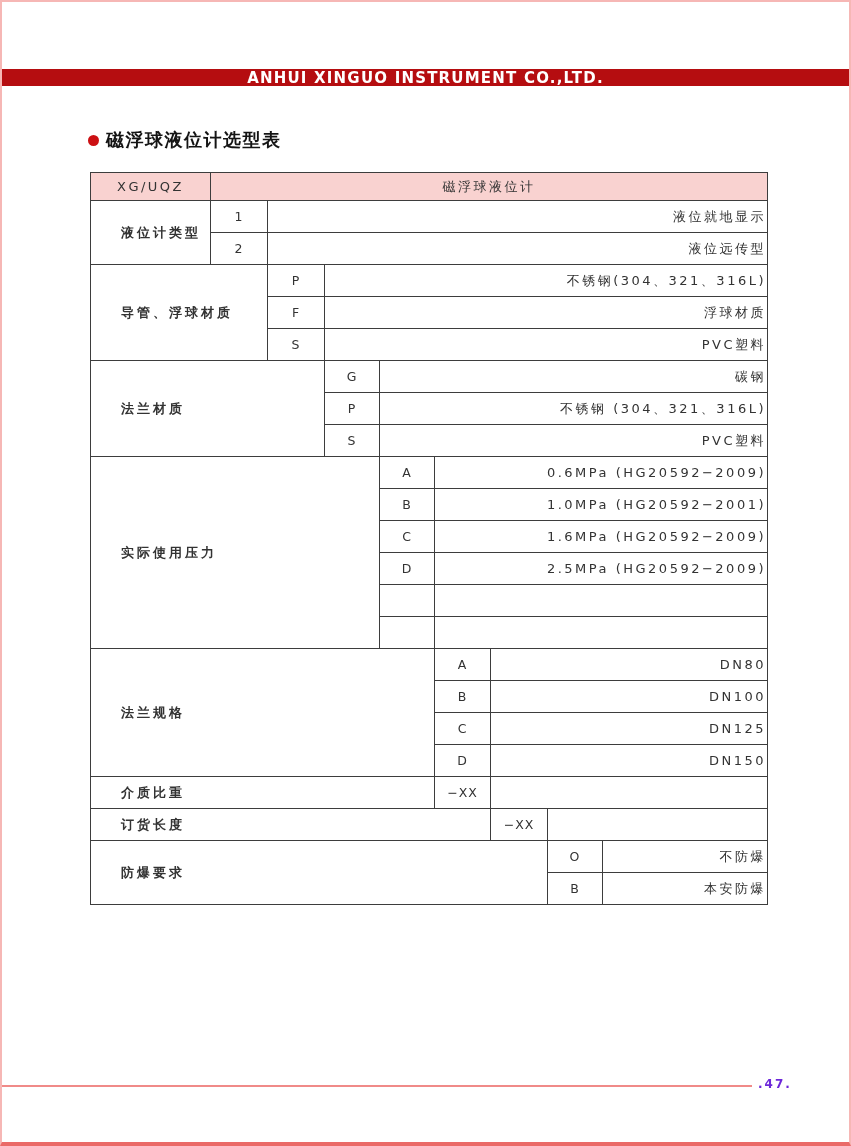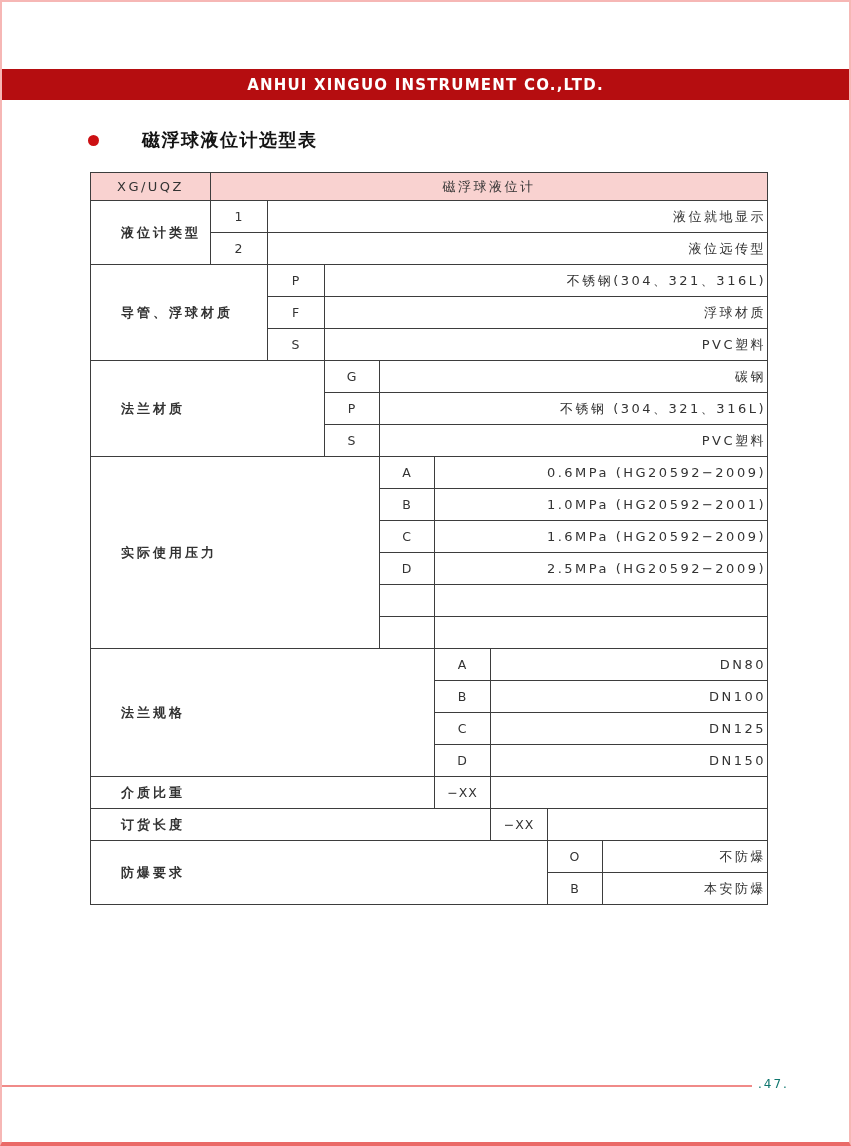--- a/index.html
+++ b/index.html
@@ -10,37 +10,37 @@
     background:#ffffff;
     border-top:2px solid #f6b7b5;
     border-left:2px solid #f6b7b5;
     border-right:2px solid #f6b7b5;
     border-bottom:4px solid #ea6a68;
     font-family:"DejaVu Sans","Liberation Sans",sans-serif;
     color:#333333;
     overflow:hidden;
   }
   .banner{
-    position:absolute;left:-2px;top:67px;width:851px;height:31px;
+    position:absolute;left:-2px;top:67px;width:851px;height:17px;
     background:#b50d10;
     display:flex;align-items:center;justify-content:center;
   }
   .banner span{
     color:#ffffff;font-size:15px;font-weight:bold;letter-spacing:1.2px;
   }
   .title-row{
     position:absolute;left:86px;top:126px;
     display:flex;align-items:center;
   }
   .bullet{
     width:11px;height:11px;border-radius:50%;
     background:#cc1013;margin-right:7px;flex:0 0 auto;
   }
   .title-text{
-    font-size:18px;font-weight:bold;color:#141414;letter-spacing:1.5px;margin-left:36px;
+    font-size:18px;font-weight:bold;color:#141414;letter-spacing:1.5px;
   }
   table.sel-table{
     position:absolute;left:88px;top:170px;
     width:677px;
     border-collapse:collapse;
     table-layout:fixed;
   }
   .sel-table td{
     border:1px solid #3d3d3d;
     font-size:13px;
@@ -63,21 +63,21 @@
   }
   td.desc{
     text-align:right;padding-left:18px;letter-spacing:2.5px;
   }
   .footer-line{
     position:absolute;left:-2px;top:1083px;
     width:752px;height:2px;background:#f08a88;
   }
   .page-number{
     position:absolute;left:756px;top:1075px;
-    font-size:12px;letter-spacing:2px;color:#0f766e;font-weight:normal;
+    font-size:12px;letter-spacing:2px;color:#6d28d9;font-weight:bold;
   }
 </style>
 </head>
 <body>
 
 <div class="page">
 
   <div class="banner">
     <span>ANHUI XINGUO INSTRUMENT CO.,LTD.</span>
   </div>

